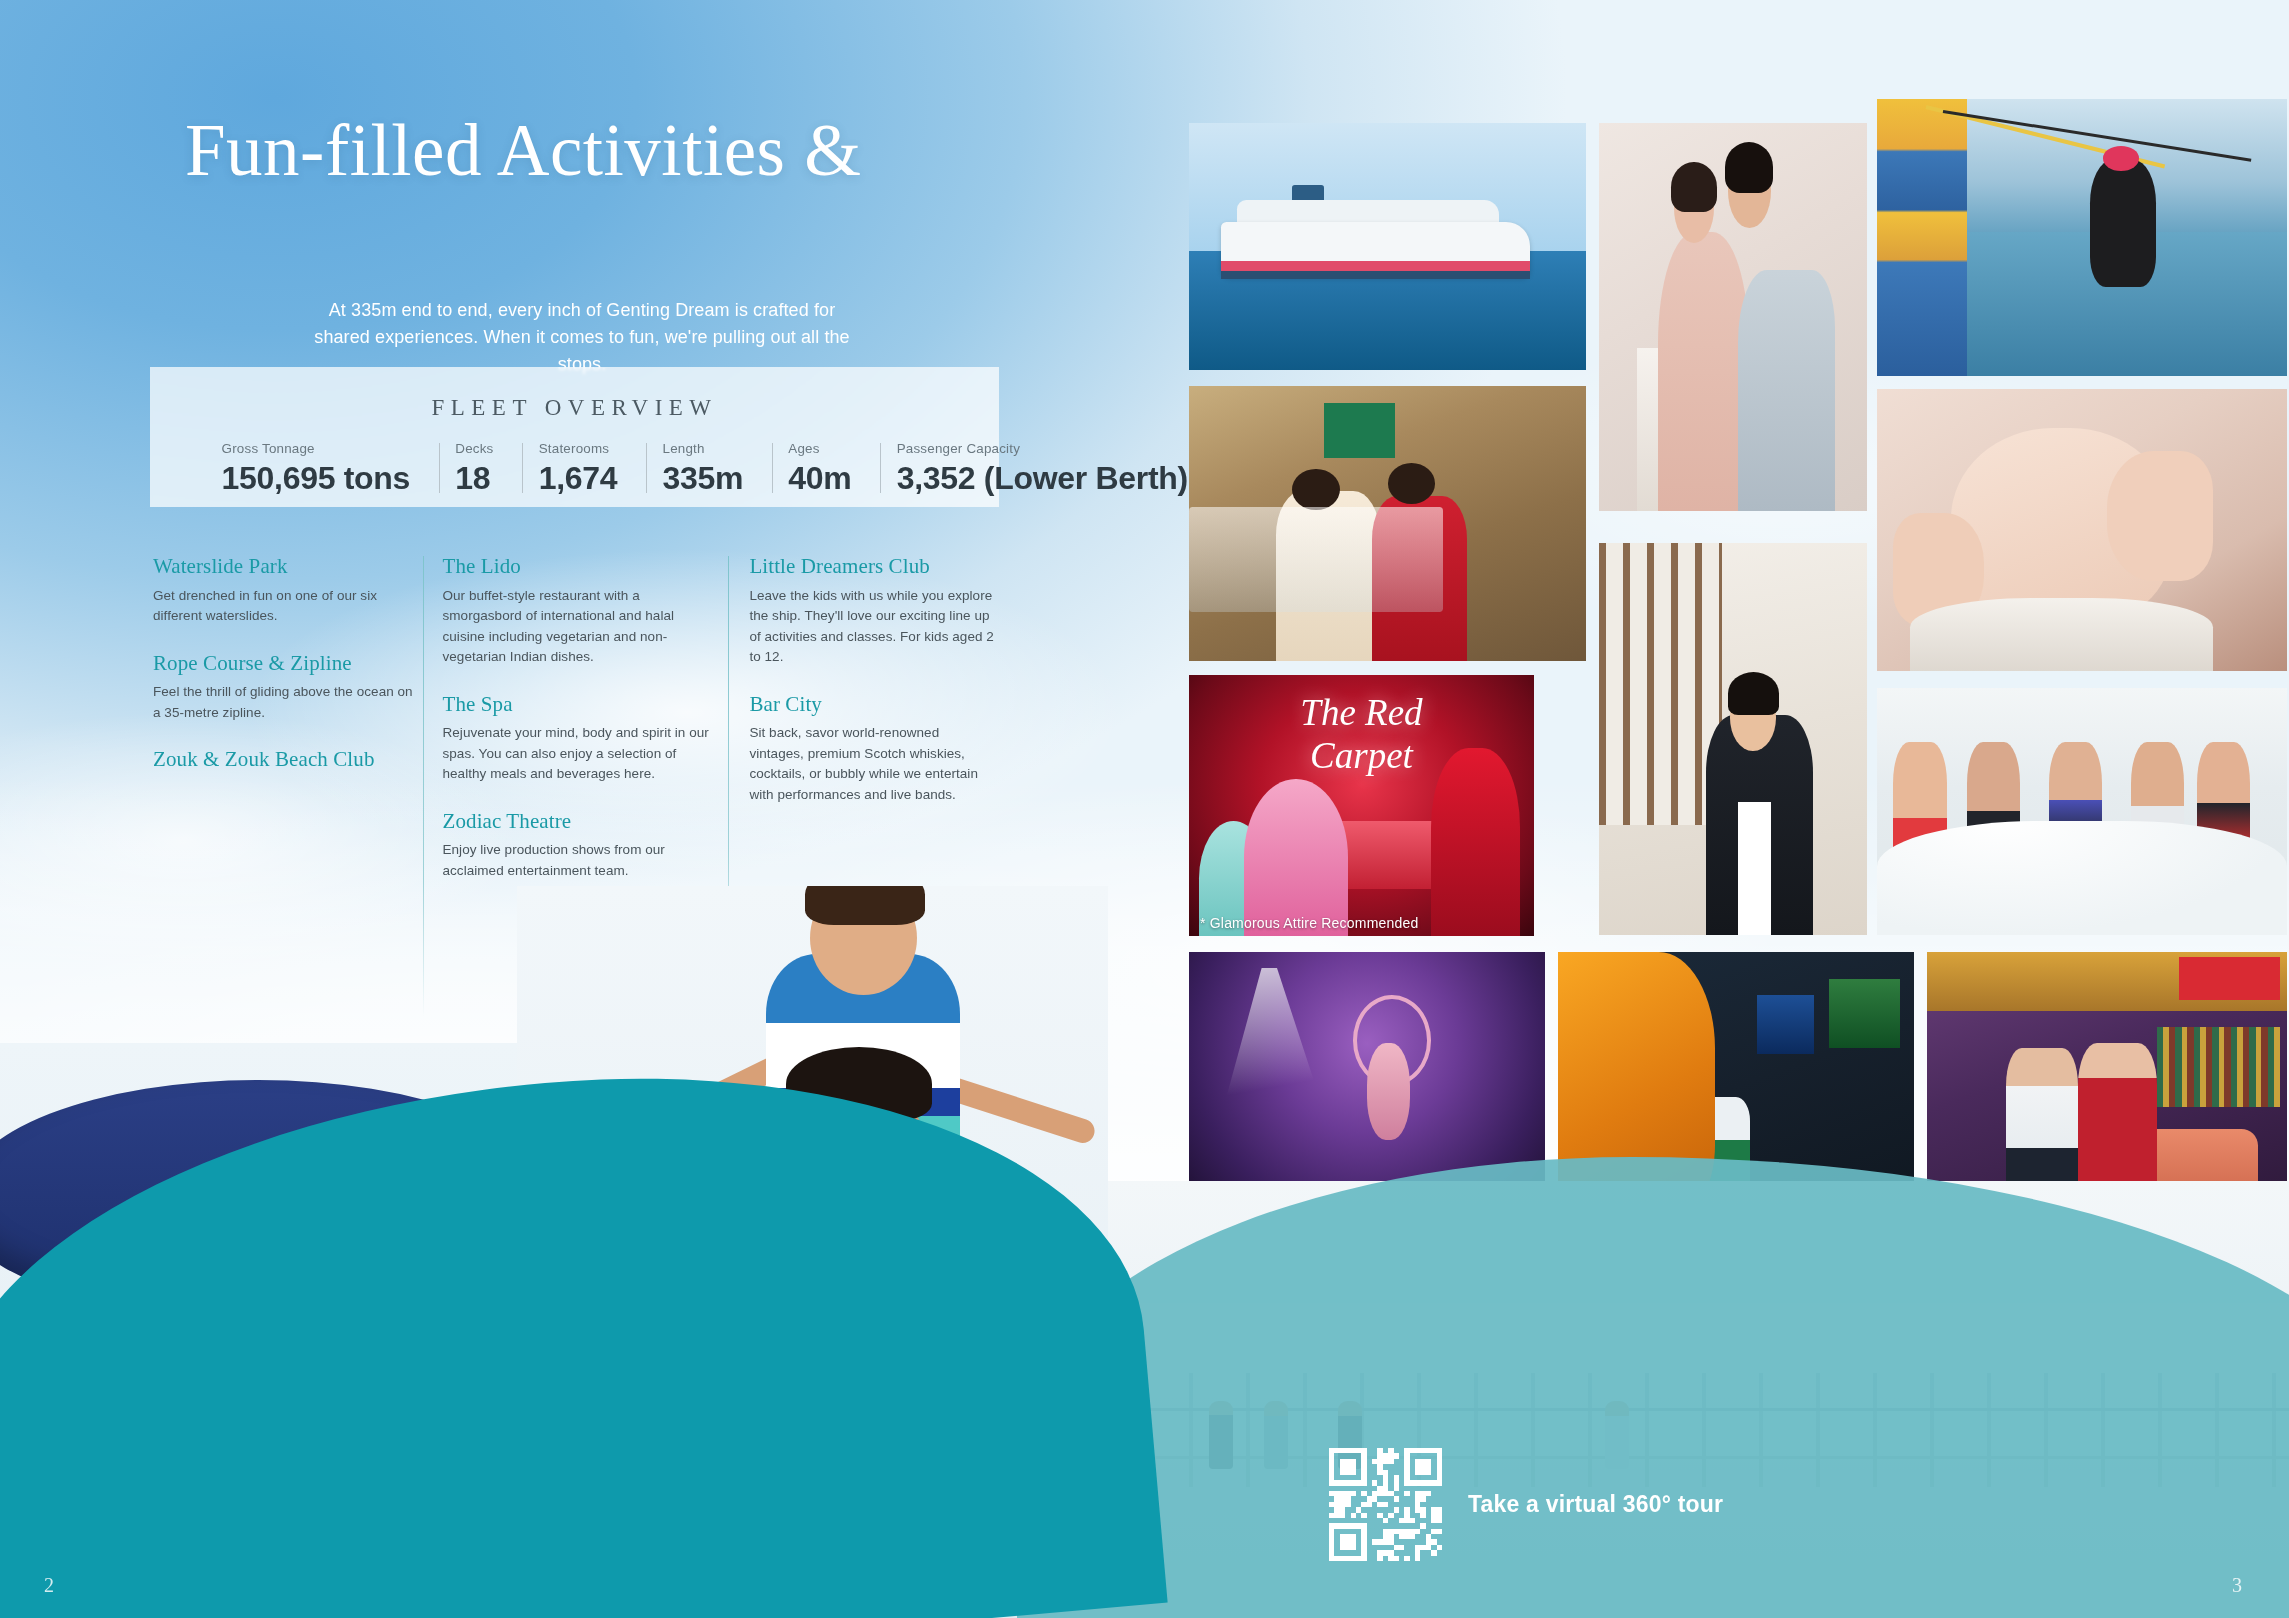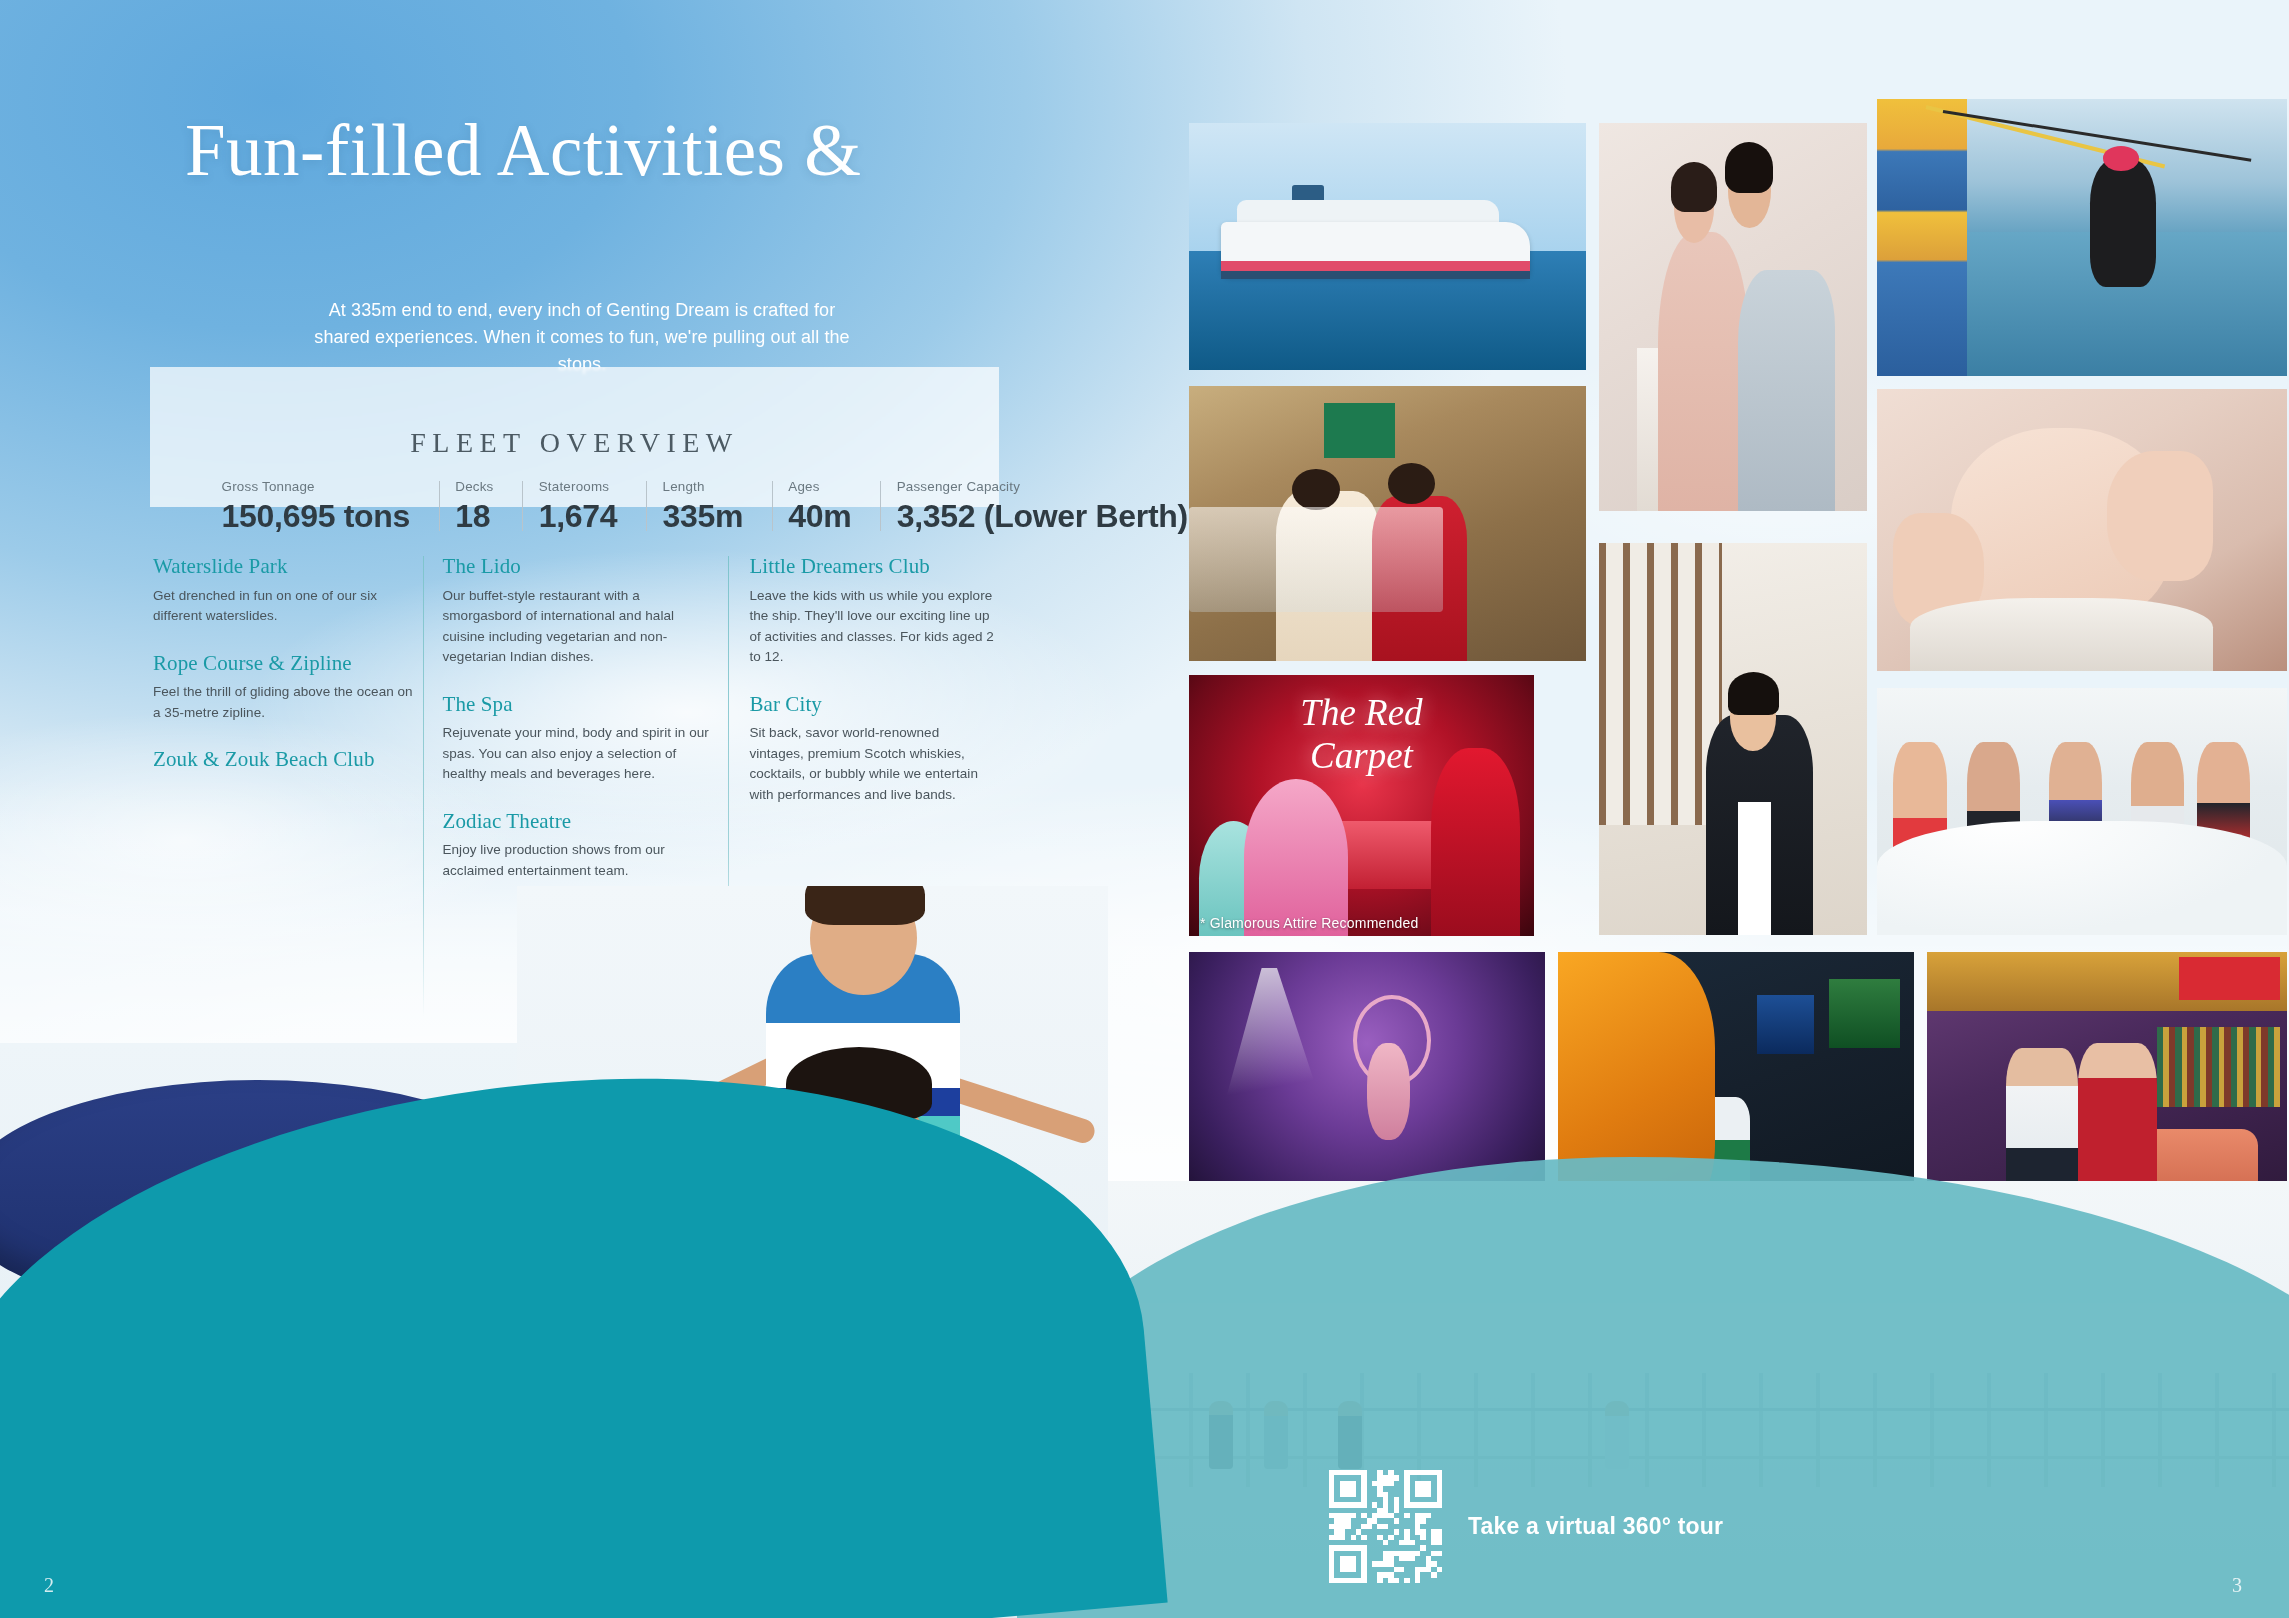--- a/index.html
+++ b/index.html
@@ -69,25 +69,24 @@
   .fleet {
     position: absolute;
     left: 150px; top: 367px;
     width: 849px; height: 140px;
     background: rgba(255,255,255,.72);
     backdrop-filter: blur(1.8px);
   }
   .fleet-title {
     text-align: center;
     font-family: "Liberation Serif", serif;
-    font-size: 28px;
+    font-size: 23px;
     letter-spacing: 6.5px;
     color: #4c5a63;
     padding-top: 28px;
-    margin-top: 32px;
   }
   .fleet-stats {
     display: flex;
     align-items: flex-end;
     padding: 20px 0 0 55px;
     gap: 12px;
   }
   .stat { padding: 0 16.6px; position: relative; }
   .stat + .stat::before {
     content: "";
@@ -188,21 +187,21 @@
     font-size: 20px;
     color: rgba(255,255,255,.82);
     z-index: 9;
   }
   .page-num.left { left: 44px; }
   .page-num.right { right: 48px; }
 
   
   .cta {
     position: absolute;
-    left: 1329px; bottom: 36px;
+    left: 1329px; bottom: 58px;
     display: flex; align-items: center; gap: 26px;
     z-index: 9;
   }
   .qr {
     width: 113px; height: 113px;
     display: grid;
     grid-template-columns: repeat(21, 1fr);
     grid-template-rows: repeat(21, 1fr);
   }
   .qr i { background: transparent; }

